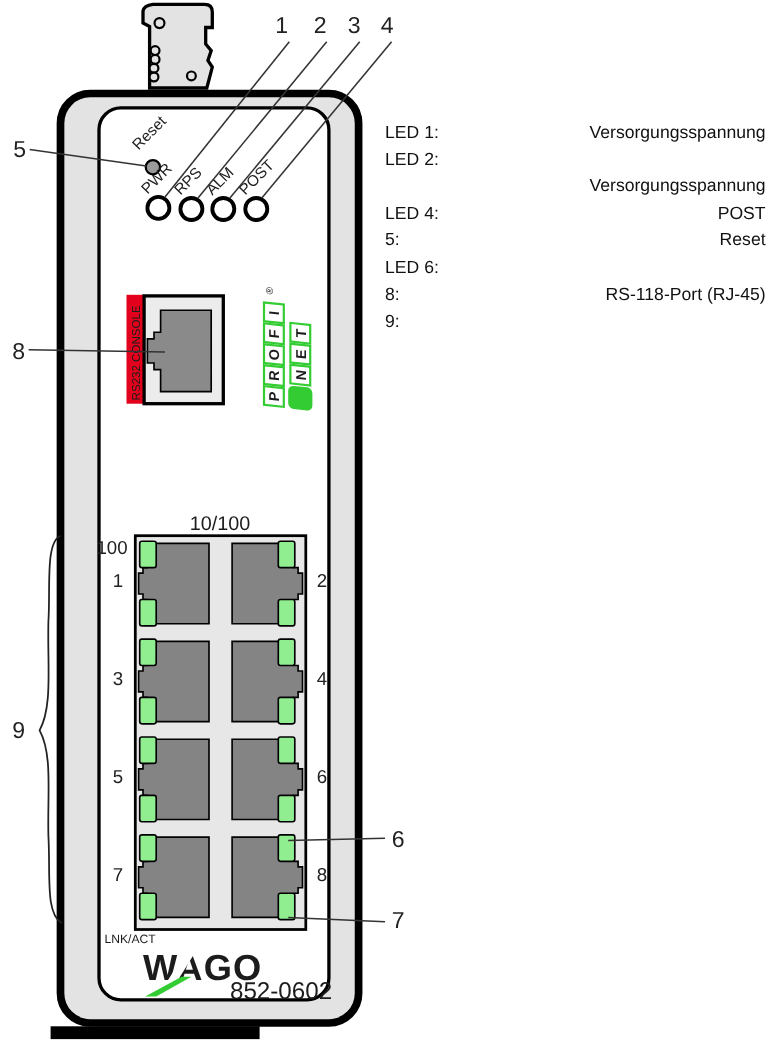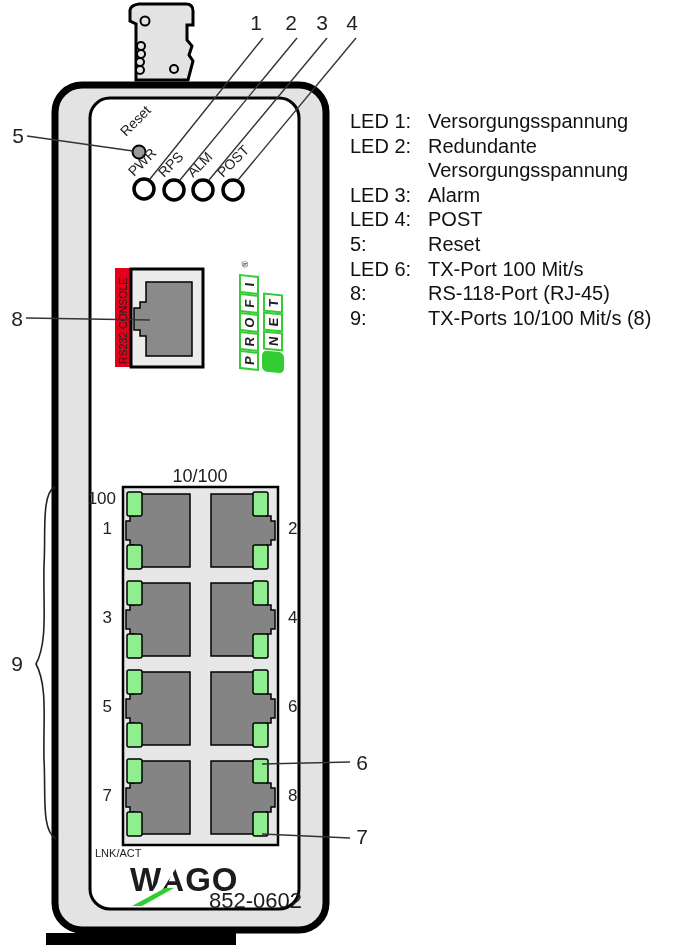--- a/index.html
+++ b/index.html
@@ -5,23 +5,23 @@
   html,body{margin:0;padding:0;background:#fff;}
   #canvas{position:relative;width:697px;height:945px;background:#ffffff;overflow:hidden;
           font-family:"Liberation Sans", sans-serif;}
   #diagram-svg{position:absolute;left:0;top:0;}
   svg text{font-family:"Liberation Sans", sans-serif;fill:#1c1c1c;}
   .callout-num{font-size:21px;fill:#222;}
   .led-label{font-size:14px;fill:#222;}
   .port-num{font-size:17px;fill:#222;}
   .leader{stroke:#333;stroke-width:1.4;}
   #legend{position:absolute;left:350px;top:109px;width:346px;color:#111;}
-  .legend-row{display:flex;font-size:20px;line-height:24.6px;}
+  .legend-row{display:flex;font-size:16px;line-height:24.6px;}
   .legend-label{width:78px;flex-shrink:0;}
-  .legend-text{flex:1;}
+  .legend-text{flex:1;text-align:right;}
 </style>
 </head>
 <body>
 
 <div id="canvas">
 
 <svg id="diagram-svg" width="697" height="945" viewBox="0 0 697 945">
 
   <g>
     <path d="M139,4 L186,4 Q193,4 193,11 L193,25 L187,25 L187,40 L192,46 L189,55 L193,61 L188,80 L136,80 L136,24 L130,21 L130,10 Q131,5 139,4 Z" fill="#e3e3e3" stroke="#000" stroke-width="3"></path>
@@ -155,45 +155,38 @@
   <text x="17" y="671" text-anchor="middle" class="callout-num">9</text>
 </svg>
 
 <div id="legend">
   <div class="legend-row">
     <span class="legend-label">LED 1:</span>
     <span class="legend-text">Versorgungsspannung</span>
   </div>
   <div class="legend-row">
     <span class="legend-label">LED 2:</span>
-    <span class="legend-text">Redundante</span>
   </div>
   <div class="legend-row">
     <span class="legend-label"></span>
     <span class="legend-text">Versorgungsspannung</span>
-  </div>
-  <div class="legend-row">
-    <span class="legend-label">LED 3:</span>
-    <span class="legend-text">Alarm</span>
   </div>
   <div class="legend-row">
     <span class="legend-label">LED 4:</span>
     <span class="legend-text">POST</span>
   </div>
   <div class="legend-row">
     <span class="legend-label">5:</span>
     <span class="legend-text">Reset</span>
   </div>
   <div class="legend-row">
     <span class="legend-label">LED 6:</span>
-    <span class="legend-text">TX-Port 100 Mit/s</span>
   </div>
   <div class="legend-row">
     <span class="legend-label">8:</span>
     <span class="legend-text">RS-118-Port (RJ-45)</span>
   </div>
   <div class="legend-row">
     <span class="legend-label">9:</span>
-    <span class="legend-text">TX-Ports 10/100 Mit/s (8)</span>
   </div>
 </div>
 
 </div>
 
 </body></html>

